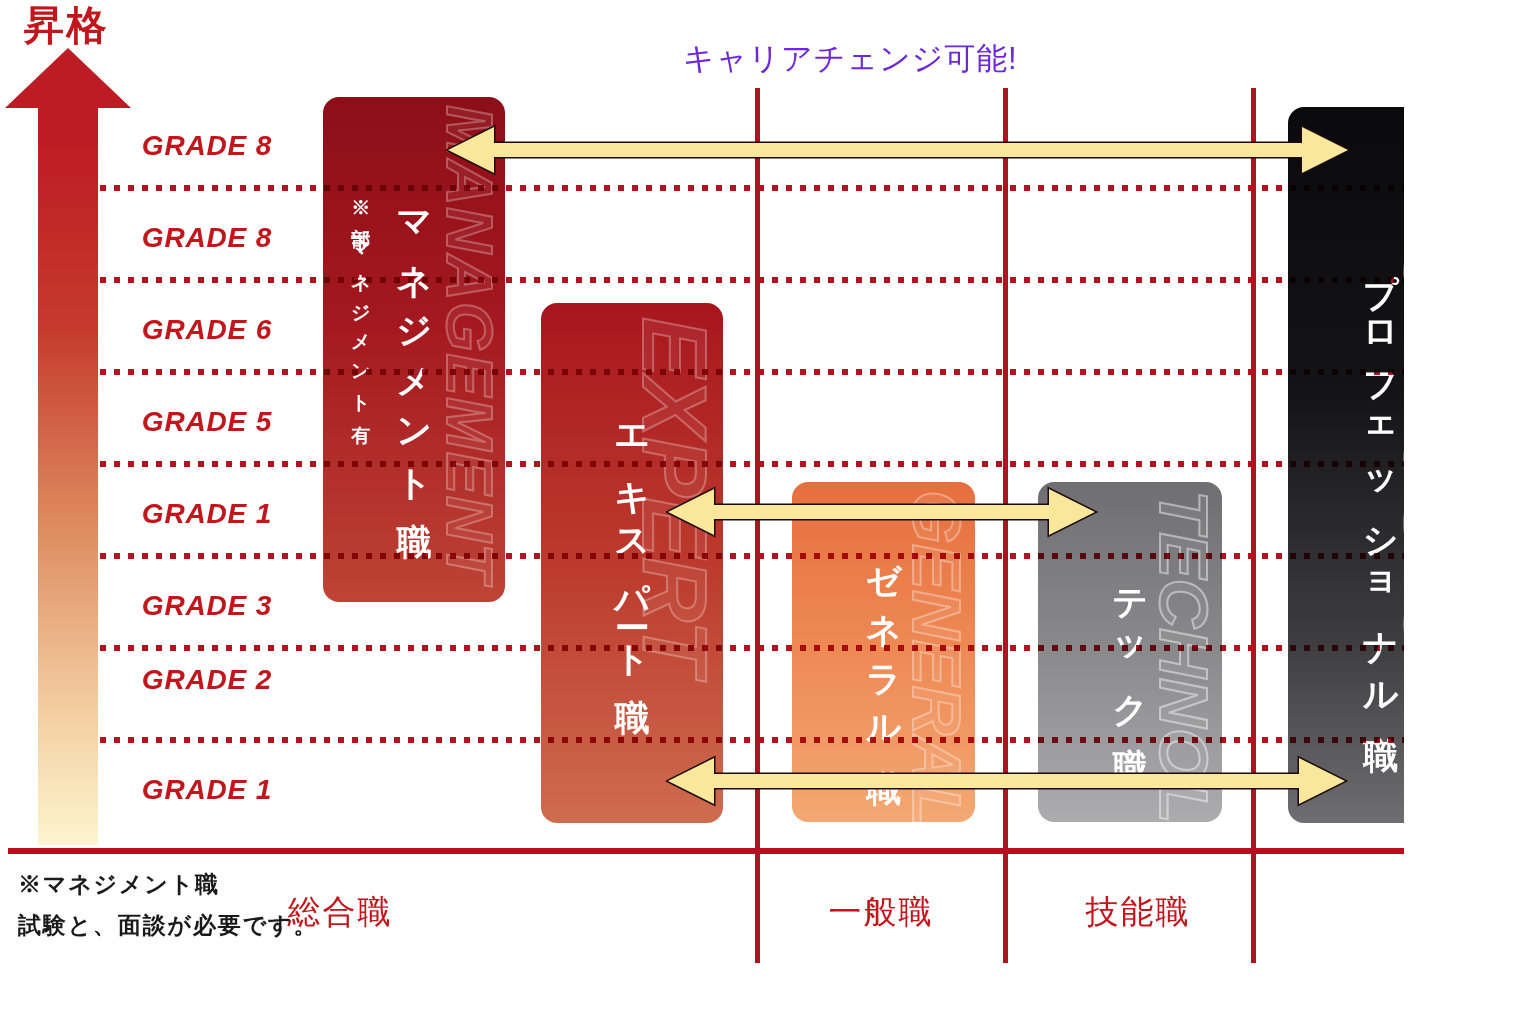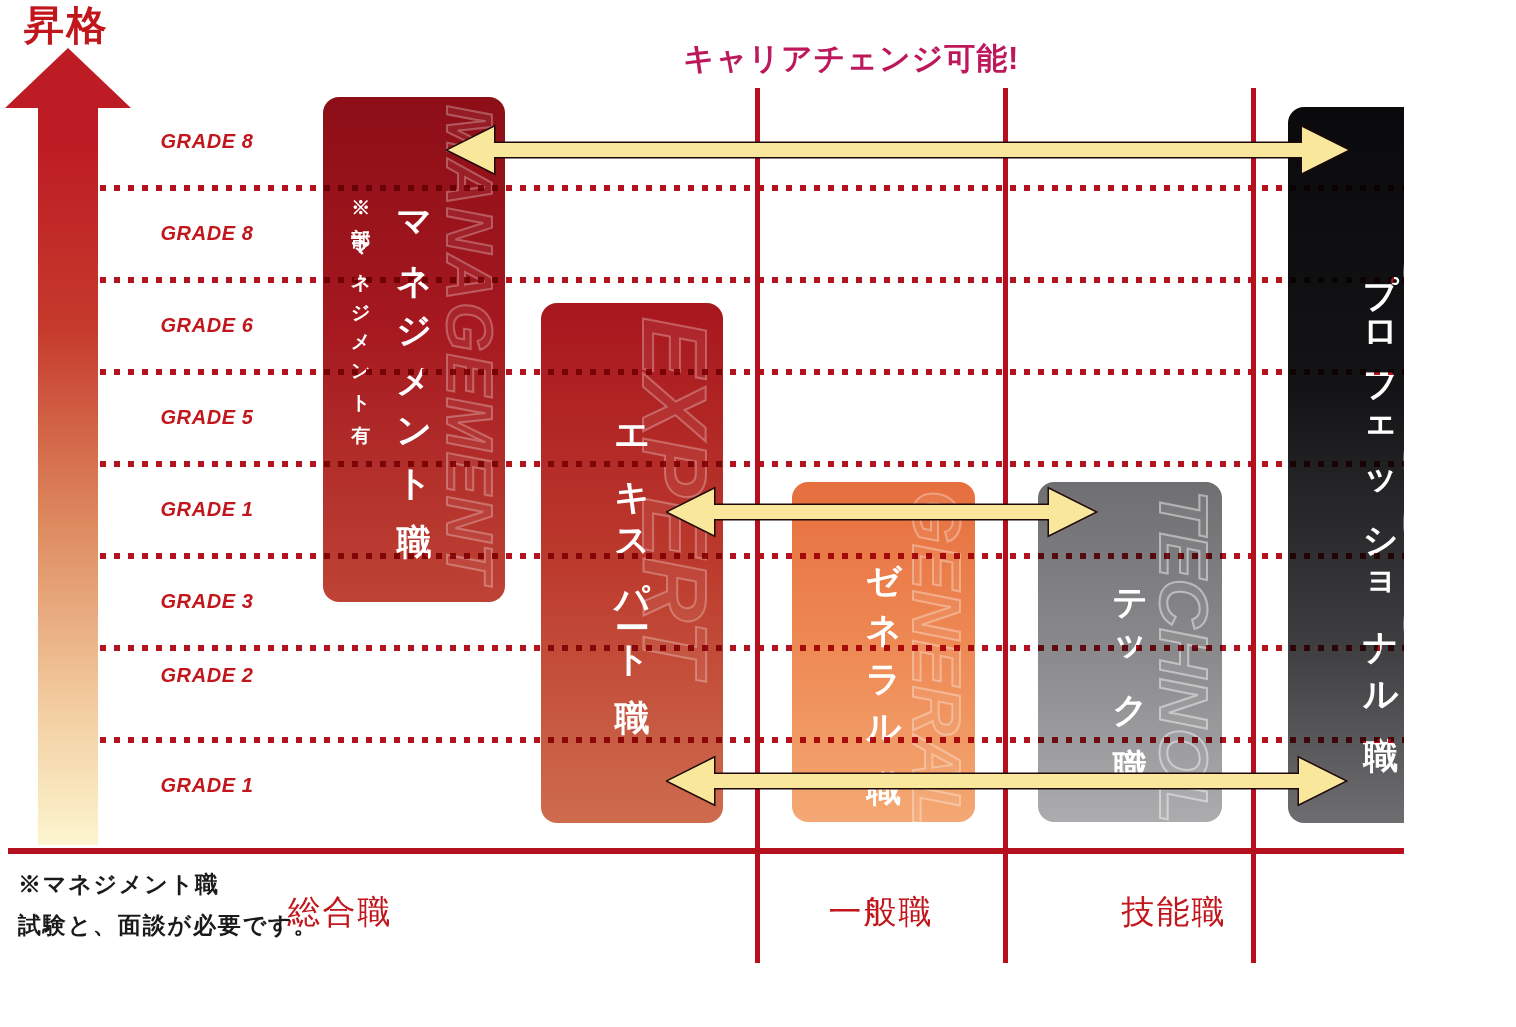--- a/index.html
+++ b/index.html
@@ -10,35 +10,35 @@
   }
   
   .promo-arrow{position:absolute;left:0;top:40px;}
   .promo-label{
     position:absolute;left:24px;top:-2px;font-size:40px;font-weight:bold;
     color:#C2161D;letter-spacing:0.06em;
   }
   
   .grade{
     position:absolute;left:138px;width:138px;text-align:center;
-    font-size:20px;font-weight:bold;font-style:italic;color:#C2161D;letter-spacing:0.03em;
+    font-size:28px;font-weight:bold;font-style:italic;color:#C2161D;letter-spacing:0.03em;
   }
   
   .dotline{
     position:absolute;left:100px;width:1416px;height:6px;
     background-image:repeating-linear-gradient(90deg,#B2131E 0 6px,transparent 6px 14px);
     mix-blend-mode:multiply;
   }
   
   .vline{position:absolute;top:88px;width:5px;height:875px;background:#B5101E;}
   .baseline{position:absolute;left:8px;top:848px;width:1508px;height:6px;background:#B5101E;}
   
   .career-change{
-    position:absolute;left:683px;top:38px;font-size:31px;font-weight:bold;
-    color:#be185d;letter-spacing:0.03em;
+    position:absolute;left:683px;top:38px;font-size:31px;font-weight:normal;
+    color:#6d28d9;letter-spacing:0.03em;
   }
   
   .card{position:absolute;border-radius:16px;overflow:hidden;}
   .card .en{
     position:absolute;top:8px;right:4px;line-height:1;
     writing-mode:vertical-rl;font-style:italic;font-weight:bold;
     color:rgba(255,255,255,0.06);
     -webkit-text-stroke:2px rgba(255,255,255,0.28);
   }
   .card .jp{
@@ -154,20 +154,20 @@
     <polygon points="2,28 48,5 48,21 383,21 383,5 429,28 383,51 383,35 48,35 48,51" fill="#F9E89C" stroke="#1E0A0A" stroke-width="3" paint-order="stroke" stroke-linejoin="miter"></polygon>
   </svg>
   <svg class="xfer" style="left:666px;top:753px" width="683" height="56" viewBox="0 0 683 56">
     <polygon points="2,28 48,5 48,21 633,21 633,5 679,28 633,51 633,35 48,35 48,51" fill="#F9E89C" stroke="#1E0A0A" stroke-width="3" paint-order="stroke" stroke-linejoin="miter"></polygon>
   </svg>
 
   <div class="career-change">キャリアチェンジ可能!</div>
 
   <div class="cat" style="left:220px">総合職</div>
   <div class="cat" style="left:761px">一般職</div>
-  <div class="cat" style="left:1054px">技能職</div>
+  <div class="cat" style="left:1018px">技能職</div>
 
   <div class="footnote">
     <div>※マネジメント職</div>
     <div>試験と、面談が必要です。</div>
   </div>
 
 </div>
 
 </body></html>

